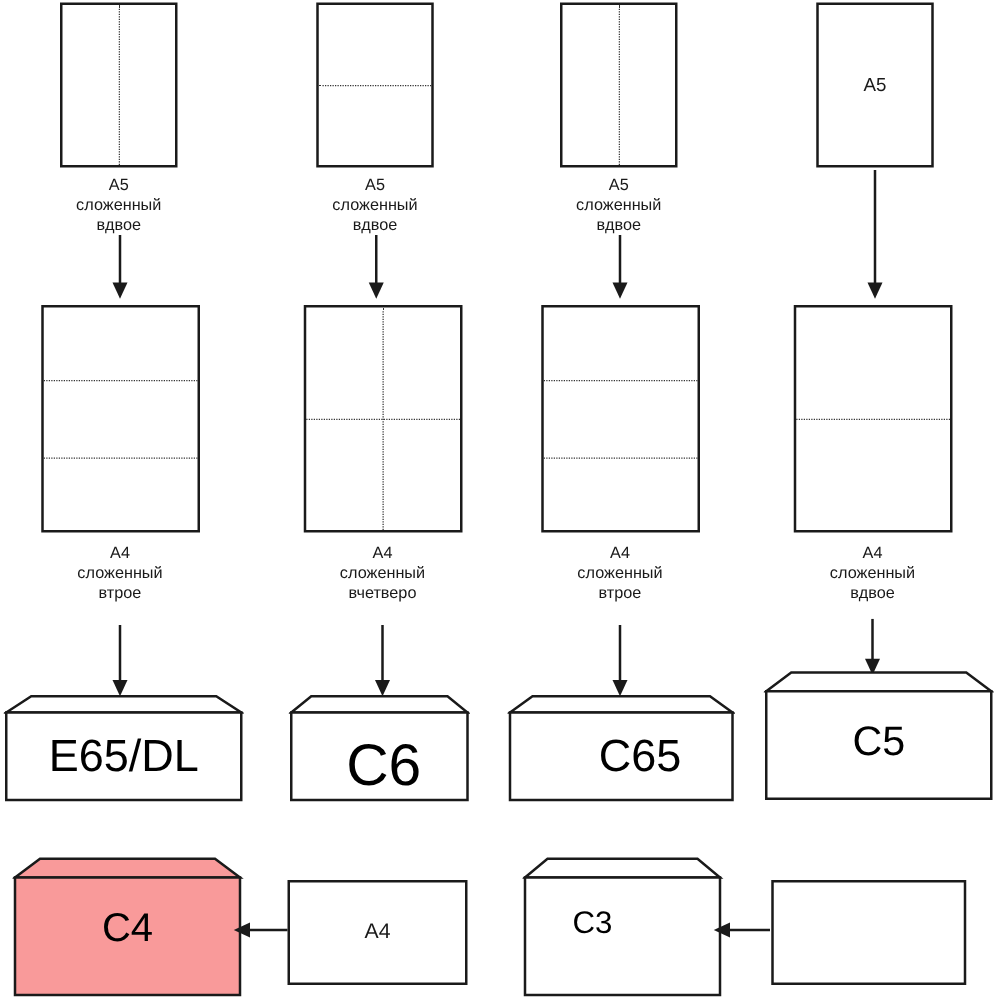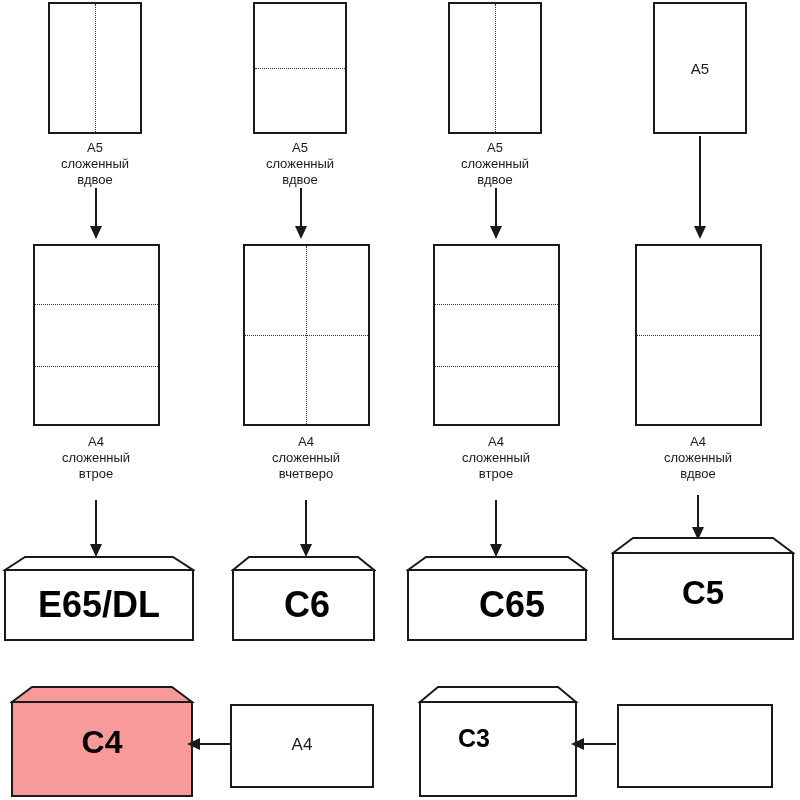--- a/index.html
+++ b/index.html
@@ -47,21 +47,21 @@
     font-size: 15px;
     color: #1a1a1a;
   }
   .arrow {
     position: absolute;
   }
   .env-label {
     position: absolute;
     text-align: center;
     color: #000000;
-    font-weight: bold;
+    font-weight: normal;
     letter-spacing: 0px;
   }
   .box-label {
     position: absolute;
     text-align: center;
     font-size: 17px;
     color: #1a1a1a;
   }
 </style>
 </head>
@@ -159,21 +159,21 @@
   <svg style="position:absolute; left:3px; top:554px;" width="192" height="88" viewBox="0 0 192 88">
     <polygon points="2,16 22,3 170,3 190,16" fill="#ffffff" stroke="#1a1a1a" stroke-width="2"></polygon>
     <rect x="2" y="16" width="188" height="70" fill="#ffffff" stroke="#1a1a1a" stroke-width="2"></rect>
   </svg>
   <div class="env-label" style="left:5px; top:584px; width:188px; font-size:36px;">E65/DL</div>
 
   <svg style="position:absolute; left:231px; top:554px;" width="145" height="88" viewBox="0 0 145 88">
     <polygon points="2,16 18,3 127,3 143,16" fill="#ffffff" stroke="#1a1a1a" stroke-width="2"></polygon>
     <rect x="2" y="16" width="141" height="70" fill="#ffffff" stroke="#1a1a1a" stroke-width="2"></rect>
   </svg>
-  <div class="env-label" style="left:233px; top:584px; width:148px; font-size:36px;">C6</div>
+  <div class="env-label" style="left:233px; top:584px; width:148px; font-size:47px;">C6</div>
 
   <svg style="position:absolute; left:406px; top:554px;" width="182" height="88" viewBox="0 0 182 88">
     <polygon points="2,16 20,3 162,3 180,16" fill="#ffffff" stroke="#1a1a1a" stroke-width="2"></polygon>
     <rect x="2" y="16" width="178" height="70" fill="#ffffff" stroke="#1a1a1a" stroke-width="2"></rect>
   </svg>
   <div class="env-label" style="left:408px; top:584px; width:208px; font-size:36px;">C65</div>
 
   <svg style="position:absolute; left:611px; top:535px;" width="184" height="106" viewBox="0 0 184 106">
     <polygon points="2,18 22,3 162,3 182,18" fill="#ffffff" stroke="#1a1a1a" stroke-width="2"></polygon>
     <rect x="2" y="18" width="180" height="86" fill="#ffffff" stroke="#1a1a1a" stroke-width="2"></rect>

